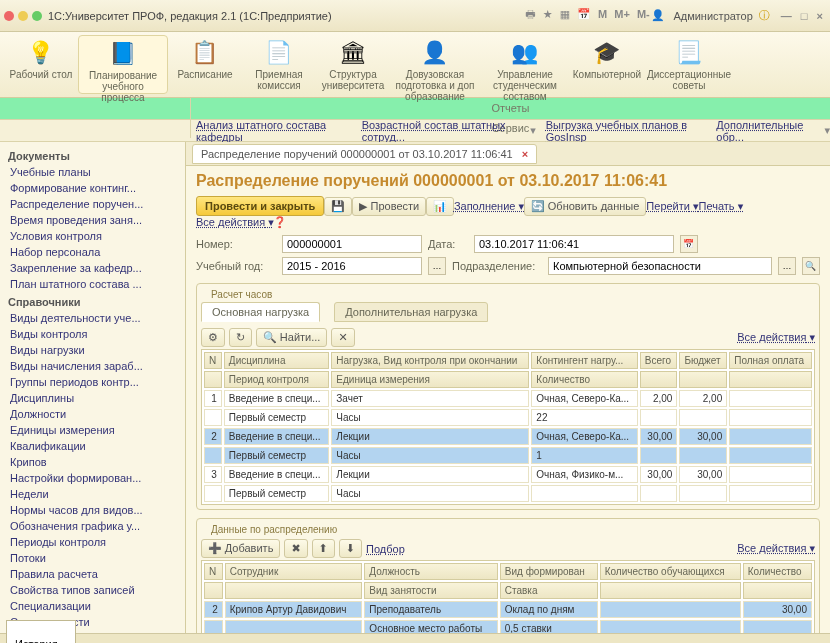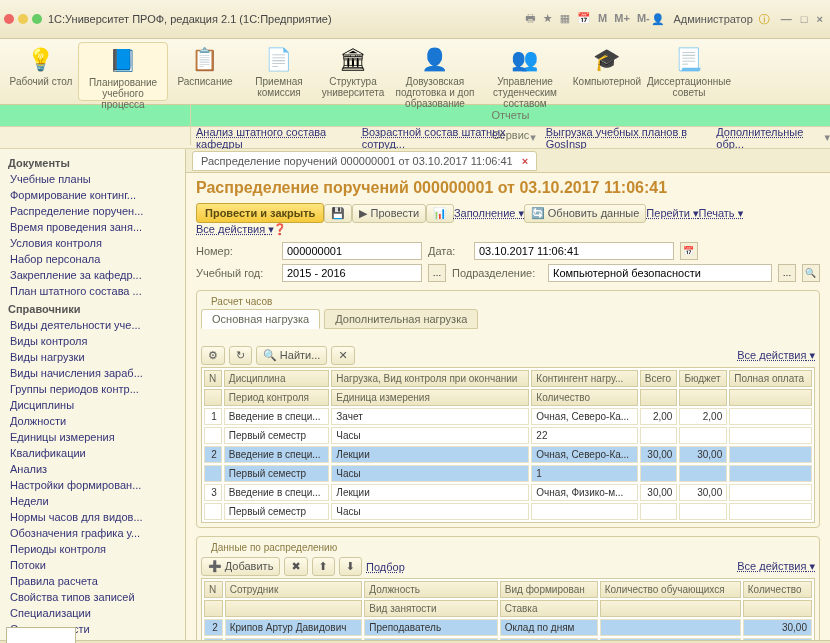--- a/index.html
+++ b/index.html
@@ -1,17 +1,17 @@
 <!DOCTYPE html>
 <html><head>
 <meta charset="utf-8">
 <style>
 * { box-sizing: border-box; margin: 0; padding: 0; font-family: Arial, sans-serif; font-size: 11px; }
 body { background: #f5f0dc; width: 830px; height: 643px; overflow: hidden; }
-.titlebar { height: 39px; background: linear-gradient(#f8f4e0,#ede5c5); display: flex; align-items: center; padding: 0 4px; border-bottom: 1px solid #d0c8a0; }
+.titlebar { height: 32px; background: linear-gradient(#f8f4e0,#ede5c5); display: flex; align-items: center; padding: 0 4px; border-bottom: 1px solid #d0c8a0; }
 .titlebar .dots { display: flex; gap: 4px; margin-right: 6px; }
 .dot { width: 10px; height: 10px; border-radius: 50%; }
 .dot.r{background:#e66;} .dot.y{background:#ec5;} .dot.g{background:#6c6;}
 .titlebar .title { flex: 1; color: #444; }
 .titlebar .icons span { margin: 0 2px; color: #888; cursor: pointer; }
 .titlebar .mm { color: #c44; font-weight: bold; margin: 0 2px; }
 .titlebar .admin { color: #555; margin-left: 8px; }
 .titlebar .win { margin-left: 8px; }
 .titlebar .win span { margin: 0 3px; color: #888; cursor: pointer; font-weight: bold; }
 
@@ -48,21 +48,21 @@
 
 .formrow { display: flex; align-items: center; gap: 6px; margin-bottom: 4px; }
 .formrow label { color: #665; width: 80px; }
 .formrow input { border: 1px solid #c8c0a0; padding: 2px 4px; background: #fff; }
 .inp-sm { width: 140px; } .inp-md { width: 200px; } .inp-lg { width: 250px; }
 .inpbtn { width: 18px; height: 18px; border: 1px solid #c8c0a0; background: #f5f0d8; cursor: pointer; font-size: 9px; }
 
 .groupbox { border: 1px solid #d4cc9f; border-radius: 4px; margin: 4px 0; padding: 4px; background: #fbf7e5; }
 .groupbox .gtitle { color: #8a7a40; font-size: 10px; margin: -10px 0 2px 6px; background: #fbf7e5; display: inline-block; padding: 0 4px; }
 
-.subtabs { display: flex; gap: 4px; margin-bottom: 15px; }
+.subtabs { display: flex; gap: 14px; margin-bottom: 4px; }
 .subtab { background: #f2ecd0; border: 1px solid #d4cc9f; border-radius: 3px 3px 0 0; padding: 3px 10px; color: #665; cursor: pointer; }
 .subtab.active { background: #fff; border-bottom-color: #fff; }
 
 .tbltoolbar { display: flex; align-items: center; gap: 4px; padding: 2px 0; }
 
 .grid { border: 1px solid #d4cc9f; background: #fff; width: 100%; }
 .grid th { background: linear-gradient(#f8f3da,#ede6c4); border: 1px solid #d4cc9f; padding: 2px 4px; color: #665; font-weight: normal; text-align: left; font-size: 10px; }
 .grid td { border: 1px solid #e8e2c4; padding: 2px 4px; color: #333; font-size: 10px; white-space: nowrap; overflow: hidden; }
 .grid tr.sel td { background: #b3d4f0; }
 .grid .num { text-align: right; }
@@ -175,21 +175,21 @@
     <div id="lp2">
         <a class="lnk">Виды деятельности уче...</a>
         <a class="lnk">Виды контроля</a>
         <a class="lnk">Виды нагрузки</a>
         <a class="lnk">Виды начисления зараб...</a>
         <a class="lnk">Группы периодов контр...</a>
         <a class="lnk">Дисциплины</a>
         <a class="lnk">Должности</a>
         <a class="lnk">Единицы измерения</a>
         <a class="lnk">Квалификации</a>
-        <a class="lnk">Анализ</a>
+        <a class="lnk">Крипов</a>
         <a class="lnk">Настройки формирован...</a>
         <a class="lnk">Недели</a>
         <a class="lnk">Нормы часов для видов...</a>
         <a class="lnk">Обозначения графика у...</a>
         <a class="lnk">Периоды контроля</a>
         <a class="lnk">Потоки</a>
         <a class="lnk">Правила расчета</a>
         <a class="lnk">Свойства типов записей</a>
         <a class="lnk">Специализации</a>
         <a class="lnk">Специальности</a>

